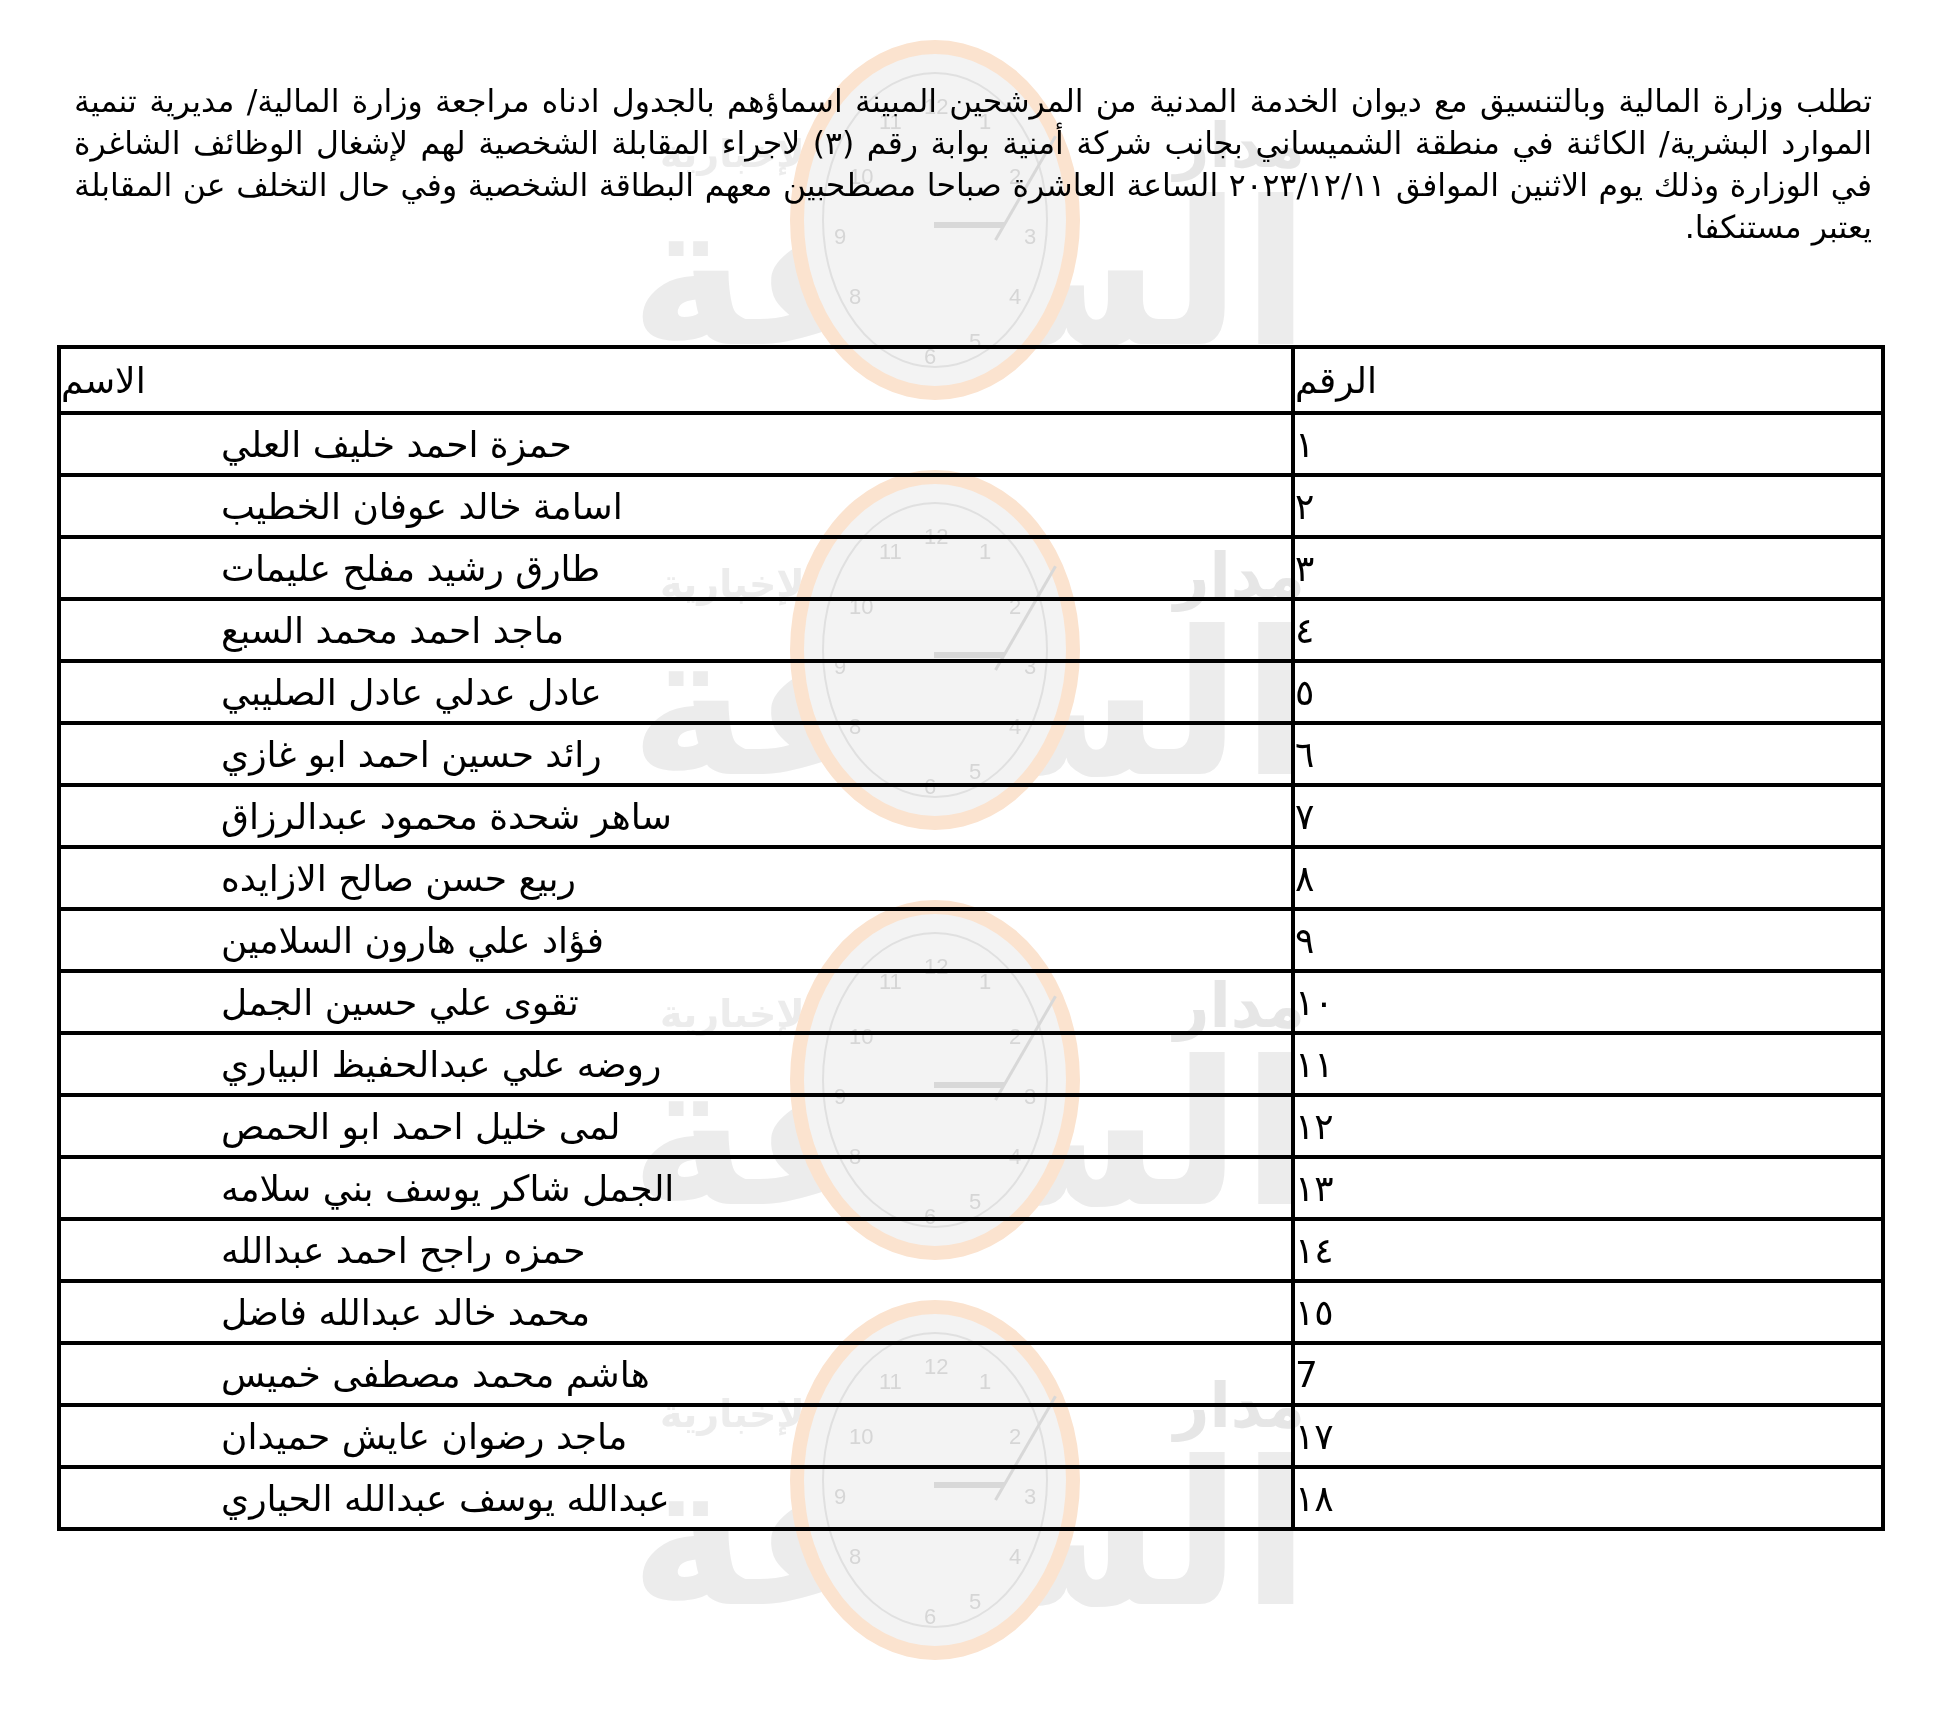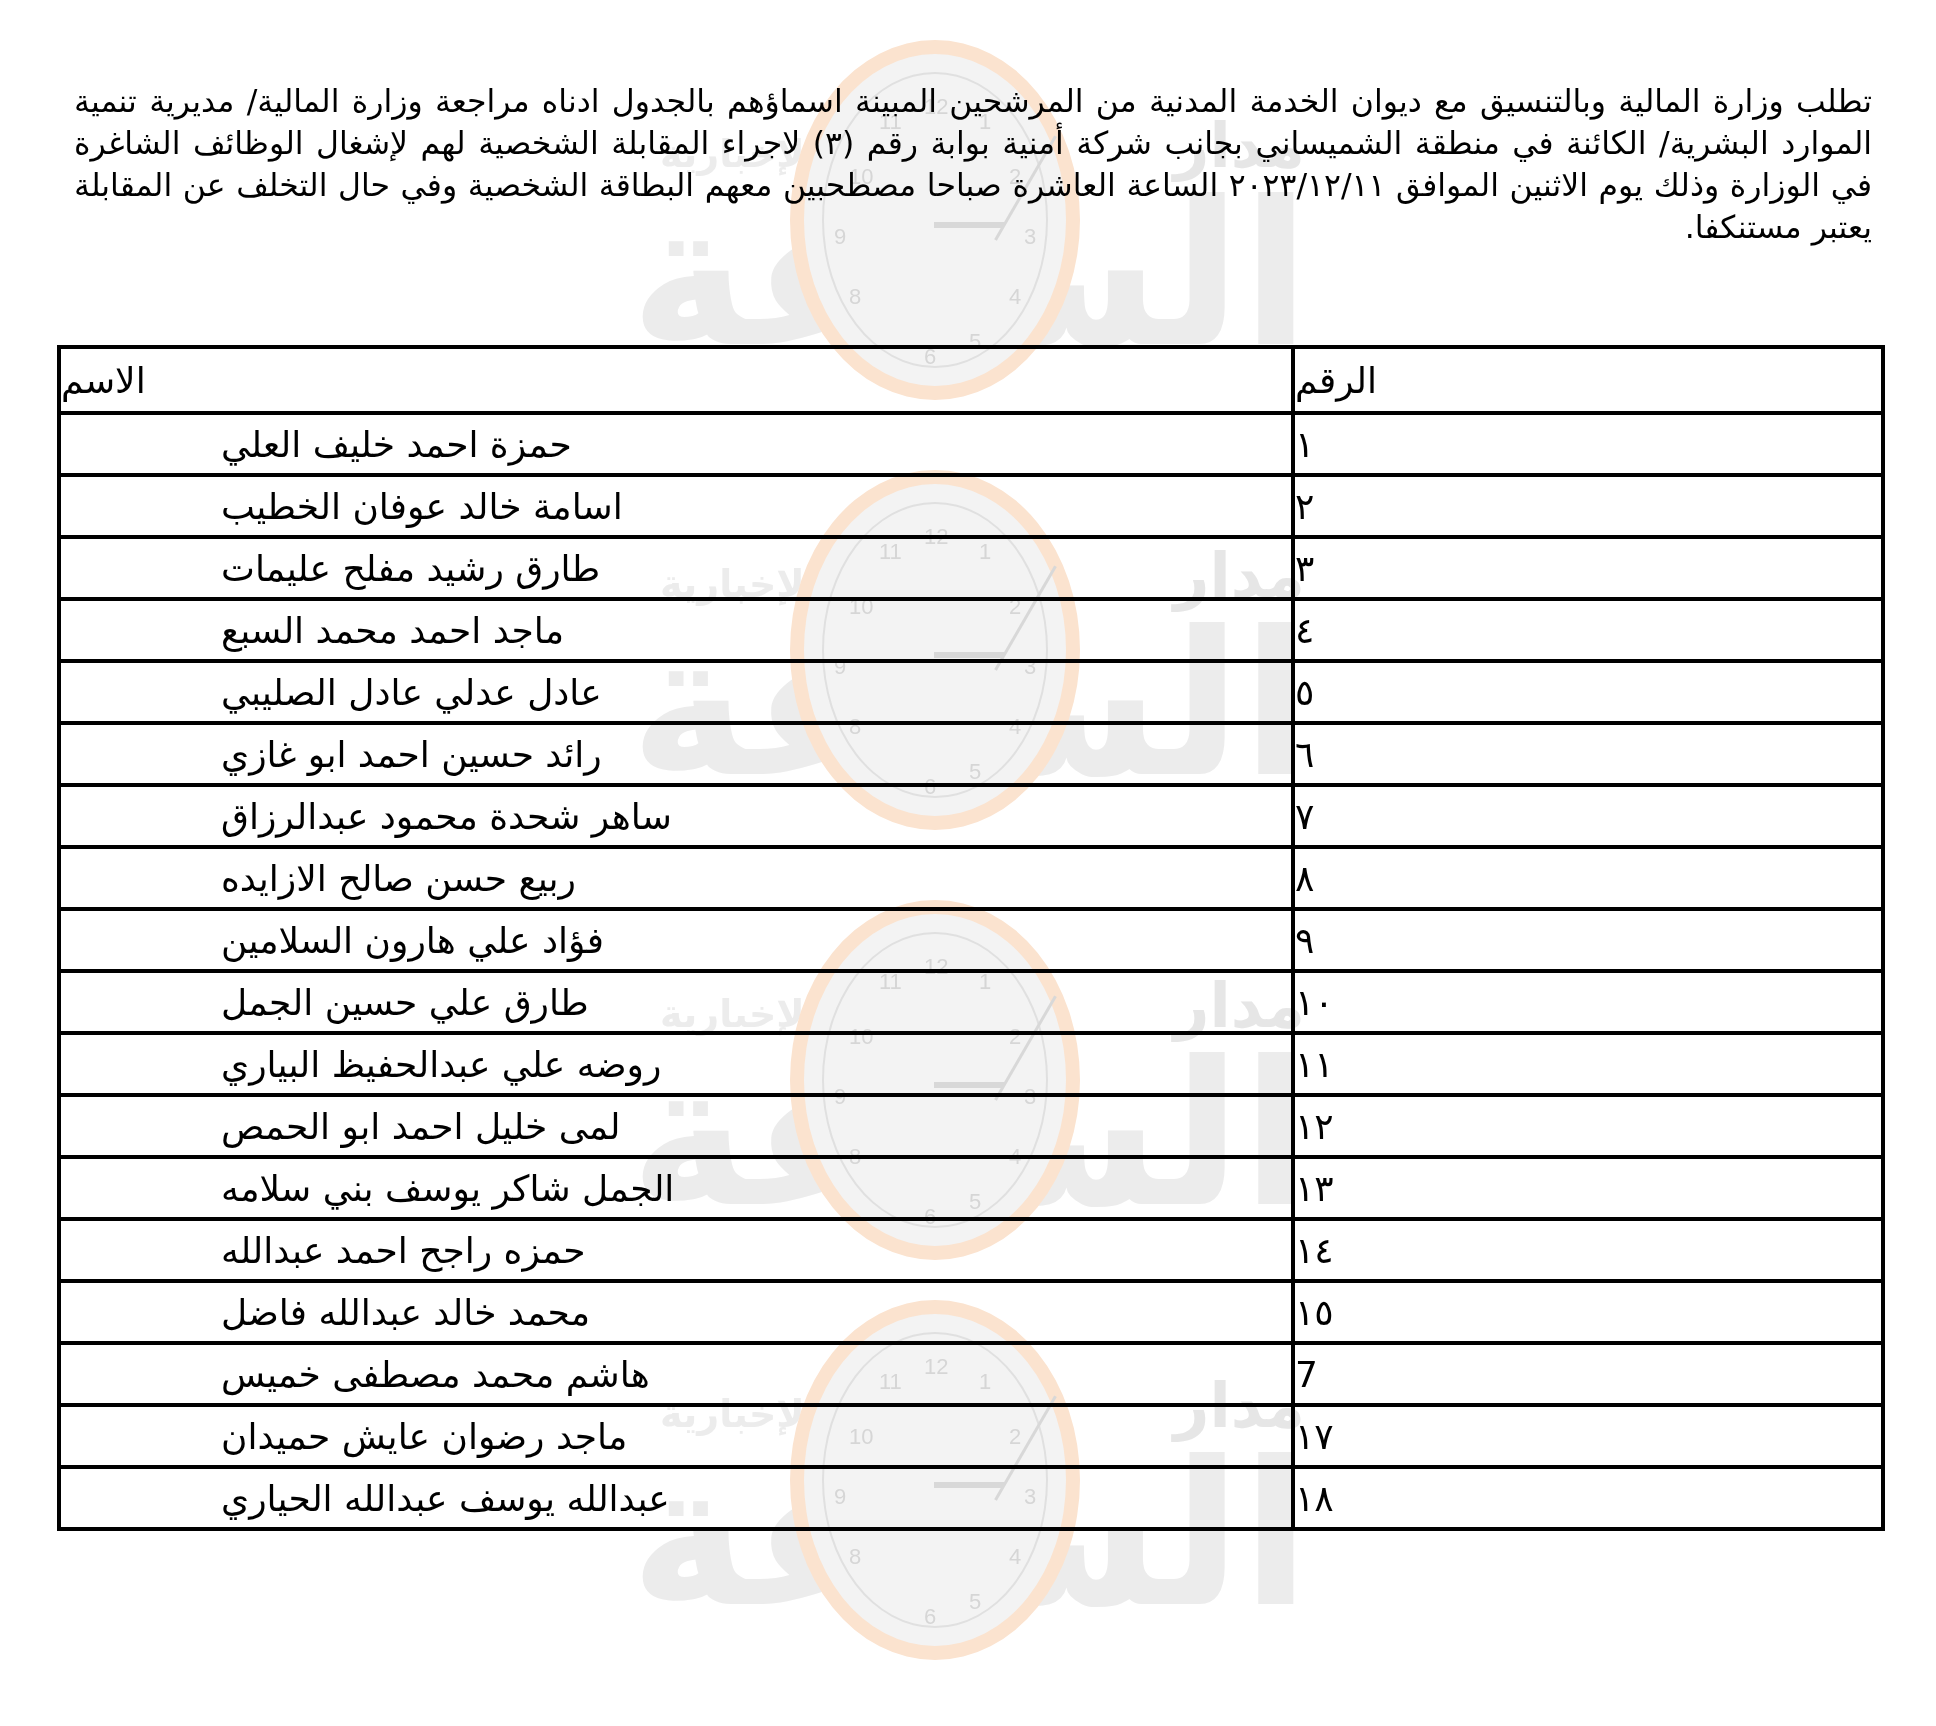--- a/index.html
+++ b/index.html
@@ -282,21 +282,21 @@
       <tr>
         <td>٨</td>
         <td class="name-cell"><span>ربيع حسن صالح الازايده</span></td>
       </tr>
       <tr>
         <td>٩</td>
         <td class="name-cell"><span>فؤاد علي هارون السلامين</span></td>
       </tr>
       <tr>
         <td>١٠</td>
-        <td class="name-cell"><span>طارق علي حسين الجمل</span></td>
+        <td class="name-cell"><span>تقوى علي حسين الجمل</span></td>
       </tr>
       <tr>
         <td>١١</td>
         <td class="name-cell"><span>روضه علي عبدالحفيظ البياري</span></td>
       </tr>
       <tr>
         <td>١٢</td>
         <td class="name-cell"><span>لمى خليل احمد ابو الحمص</span></td>
       </tr>
       <tr>

